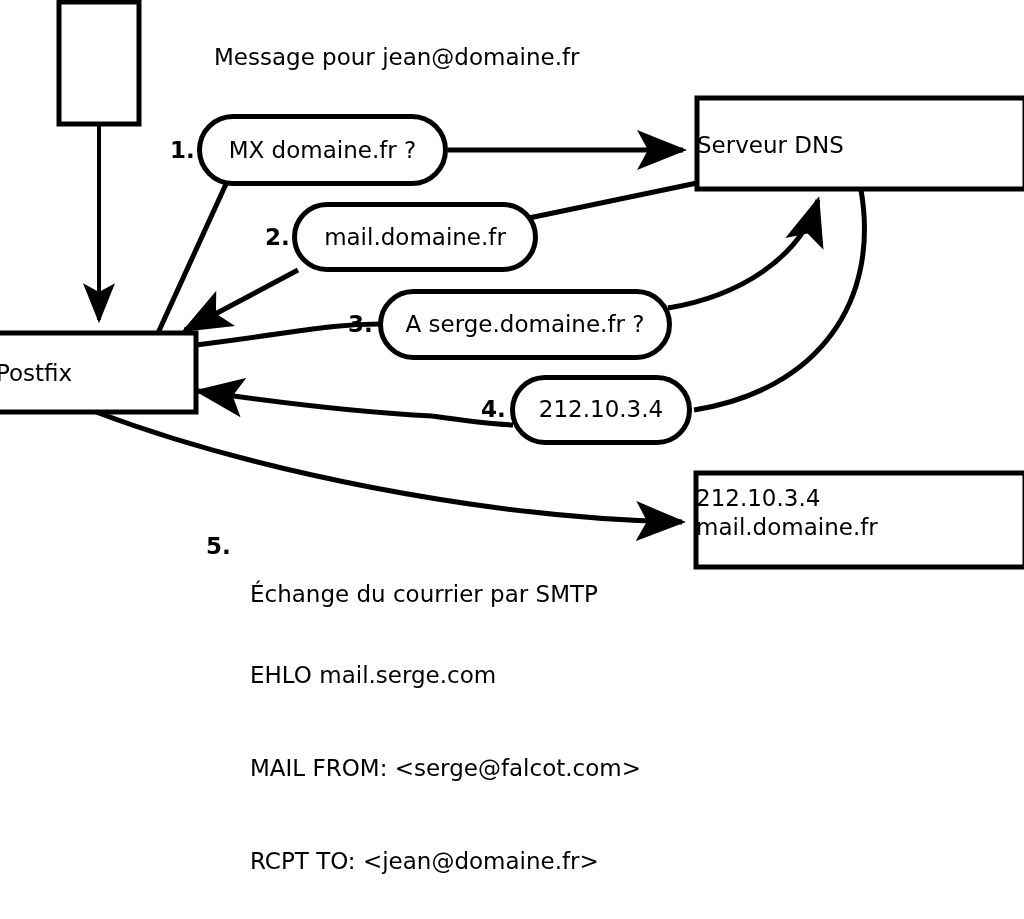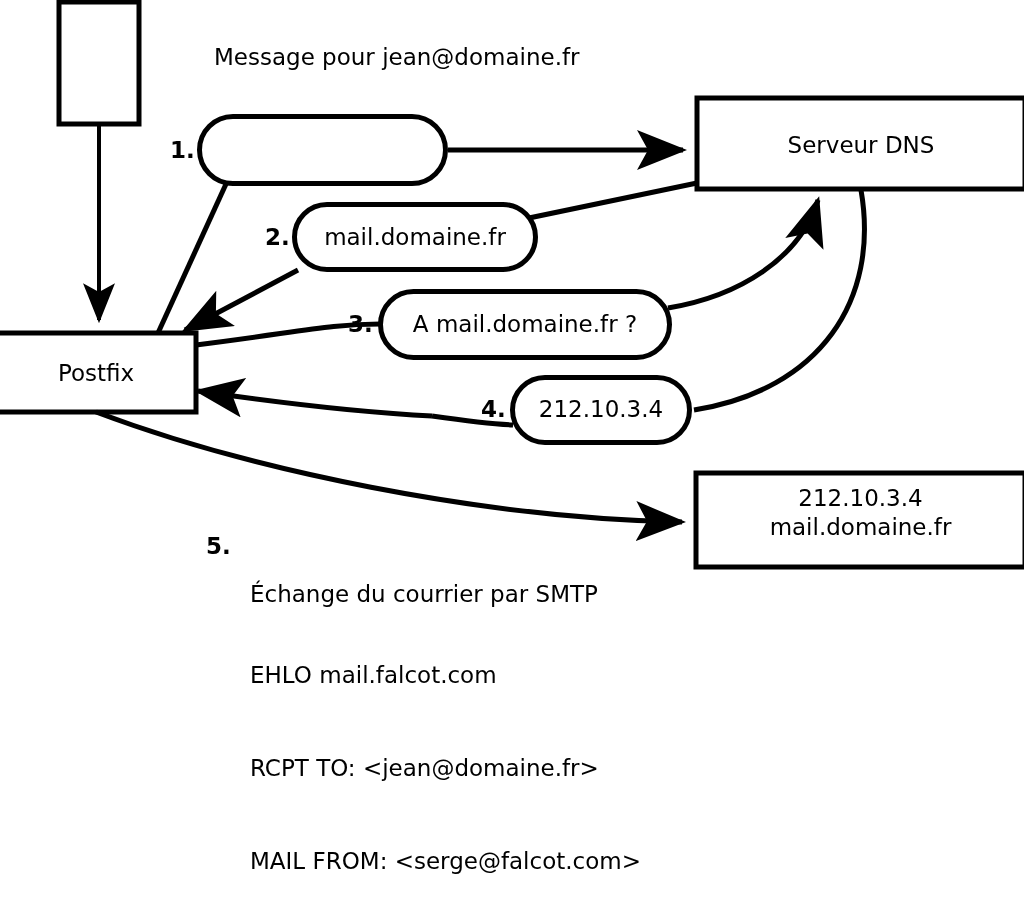--- a/index.html
+++ b/index.html
@@ -21,21 +21,21 @@
   }
   svg#diagram-svg {
     position: absolute;
     left: 0;
     top: 0;
     width: 1024px;
     height: 919px;
   }
   .box-text {
     position: absolute;
-    text-align: center;
+    text-align: left;
     line-height: 1.25;
     font-size: 23px;
   }
   .bubble-text {
     position: absolute;
     text-align: center;
     font-size: 23px;
     line-height: 1;
   }
   .step-num {
@@ -111,40 +111,41 @@
 
   <div class="box-text" style="left:697px; top:131px; width:328px;">Serveur DNS</div>
 
   <div class="box-text" style="left:696px; top:484px; width:329px;">
     <div>212.10.3.4</div>
     <div>mail.domaine.fr</div>
   </div>
 
   <div style="position:absolute; left:197px; top:114px; width:251px; height:72px; border:5px solid #000; border-radius:40px; background:#fff; box-sizing:border-box;"></div>
   <div class="step-num" style="left:170px; top:139px;">1.</div>
+  <div class="bubble-text" style="left:197px; top:139px; width:251px;">MX domaine.fr ?</div>
 
   <div style="position:absolute; left:292px; top:202px; width:246px; height:70px; border:5px solid #000; border-radius:40px; background:#fff; box-sizing:border-box;"></div>
   <div class="step-num" style="left:265px; top:226px;">2.</div>
   <div class="bubble-text" style="left:292px; top:226px; width:246px;">mail.domaine.fr</div>
 
   <div style="position:absolute; left:378px; top:289px; width:294px; height:71px; border:5px solid #000; border-radius:40px; background:#fff; box-sizing:border-box;"></div>
   <div class="step-num" style="left:348px; top:313px;">3.</div>
-  <div class="bubble-text" style="left:378px; top:313px; width:294px;">A mail.domaine.fr ?</div>
+  <div class="bubble-text" style="left:378px; top:313px; width:294px;">A serge.domaine.fr ?</div>
 
   <div style="position:absolute; left:510px; top:375px; width:182px; height:70px; border:5px solid #000; border-radius:40px; background:#fff; box-sizing:border-box;"></div>
   <div class="step-num" style="left:481px; top:398px;">4.</div>
   <div class="bubble-text" style="left:510px; top:398px; width:182px;">212.10.3.4</div>
 
   <div class="step-num" style="left:206px; top:535px;">5.</div>
   <div class="smtp-caption" style="left:250px; top:535px;">Échange du courrier par SMTP</div>
 
   <div class="smtp-lines" style="left:250px; top:598px;">
-    <div>EHLO mail.falcot.com</div>
+    <div>EHLO mail.serge.com</div>
+    <div>MAIL FROM: &lt;serge@falcot.com&gt;</div>
     <div>RCPT TO: &lt;jean@domaine.fr&gt;</div>
-    <div>MAIL FROM: &lt;serge@falcot.com&gt;</div>
     
     
     
     
     
     
     
     
   </div>
 

